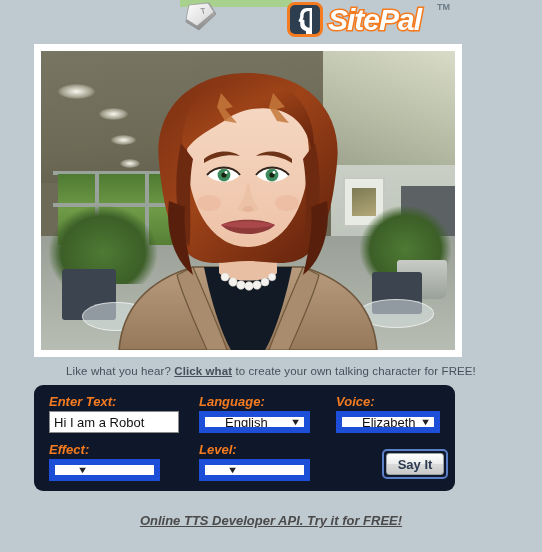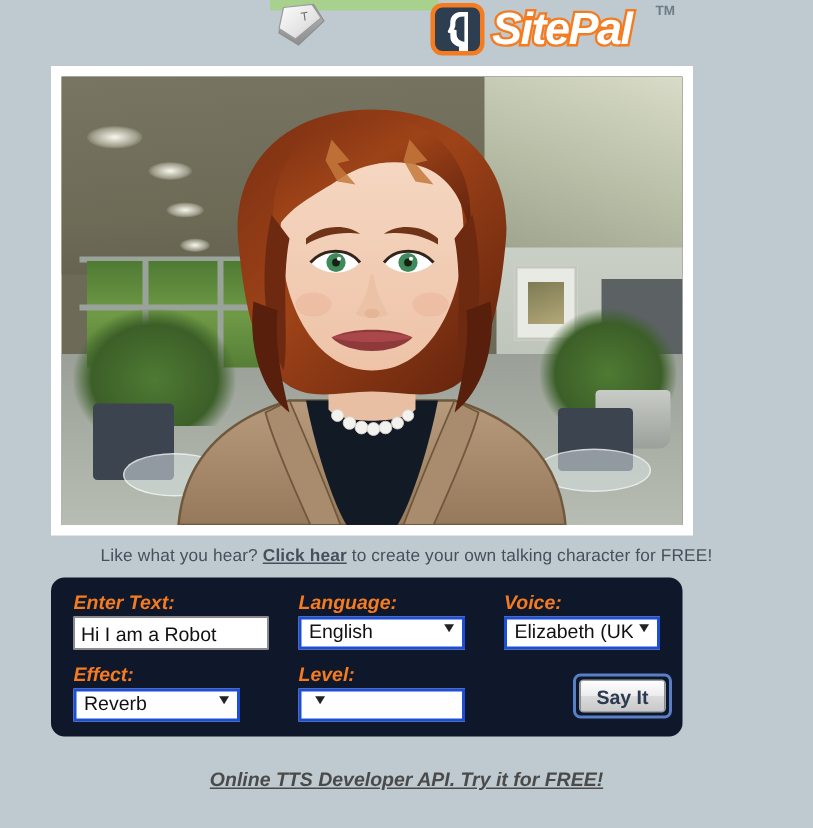--- a/index.html
+++ b/index.html
@@ -235,26 +235,27 @@
     color: #111111;
     background: #ffffff;
     border: 1px solid #8a8a8a;
     box-sizing: border-box;
     padding: 2px 4px;
     outline: none;
   }
   .select-box {
     position: absolute;
     box-sizing: border-box;
-    border: 2px solid #1d4ed8;
+    border: 6px solid #1d4ed8;
     background: #ffffff;
     font-size: 13px;
     color: #111111;
     display: flex;
-    padding: 0 4px 0 5px;
+    align-items: center;
+    padding: 0 4px 0 20px;
     overflow: hidden;
     white-space: nowrap;
     cursor: default;
   }
   .select-box.disabled-look { color: #8d8d8d; }
   .select-box .sel-text {
     flex: 1;
     overflow: hidden;
     text-overflow: clip;
     white-space: nowrap;
@@ -458,21 +459,21 @@
         <path d="M180 174 C192 169 222 169 234 174 C222 178 192 178 180 174 Z" fill="#a9474a"></path>
       </g>
 
       <ellipse cx="168" cy="152" rx="12" ry="8" fill="#e9a98f" opacity="0.35"></ellipse>
       <ellipse cx="246" cy="152" rx="12" ry="8" fill="#e9a98f" opacity="0.35"></ellipse>
     </svg>
   </div>
 </div>
 
 <div id="like-line">
-  <span>Like what you hear? </span><a href="#">Click hear</a><span> to create your own talking character for FREE!</span>
+  <span>Like what you hear? </span><a href="#">Click what</a><span> to create your own talking character for FREE!</span>
 </div>
 
 <div id="form-card">
 
   <div class="field-label" style="left:15px; top:9px;">Enter Text:</div>
   <input class="text-input" style="left: 15px; top: 26px; width: 130px; height: 22px;" value="Hi I am a Robot">
 
   <div class="field-label" style="left:165px; top:9px;">Language:</div>
   <div class="select-box" style="left:165px; top:26px; width:111px; height:22px;">
     <span class="sel-text">English</span>
@@ -480,21 +481,20 @@
   </div>
 
   <div class="field-label" style="left:302px; top:9px;text-align:center;">Voice:</div>
   <div class="select-box" style="left:302px; top:26px; width:104px; height:22px;">
     <span class="sel-text">Elizabeth (UK)</span>
     <span class="caret">▼</span>
   </div>
 
   <div class="field-label" style="left:15px; top:57px;">Effect:</div>
   <div class="select-box" style="left:15px; top:74px; width:111px; height:22px;">
-    <span class="sel-text">Reverb</span>
     <span class="caret">▼</span>
   </div>
 
   <div class="field-label" style="left:165px; top:57px;">Level:</div>
   <div class="select-box disabled-look" style="left:165px; top:74px; width:111px; height:22px;">
     <span class="caret">▼</span>
   </div>
 </div>
 
 <div id="say-it-button">

